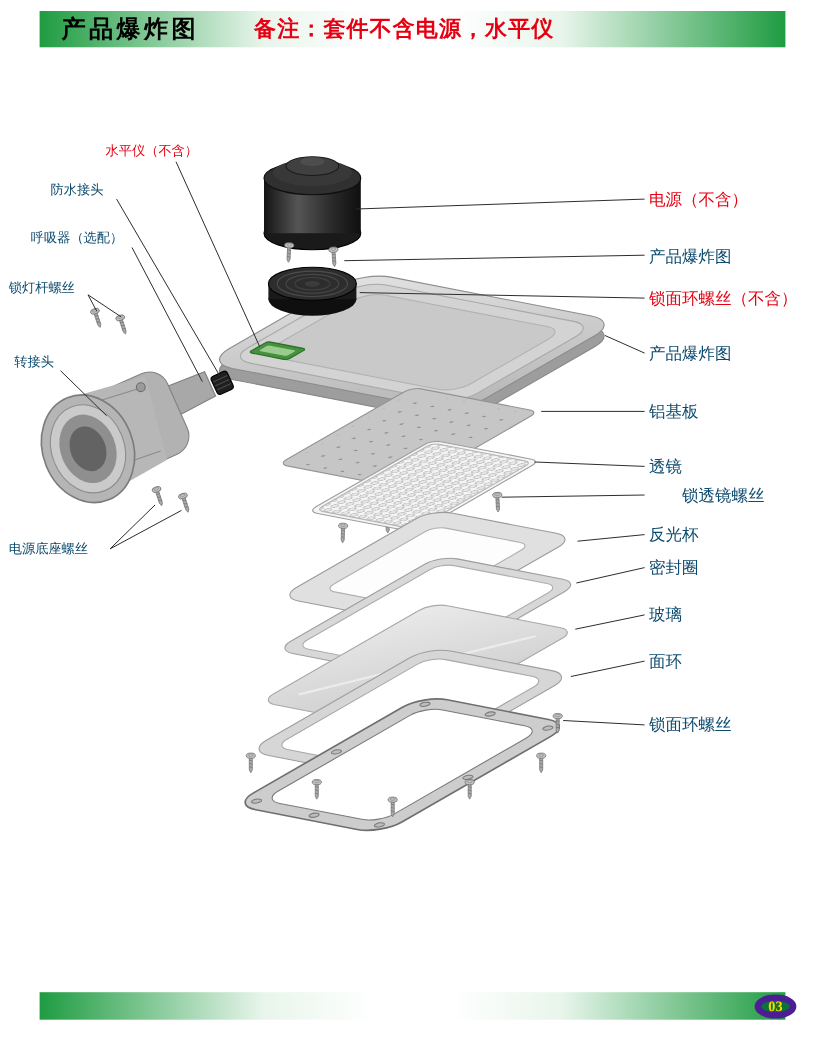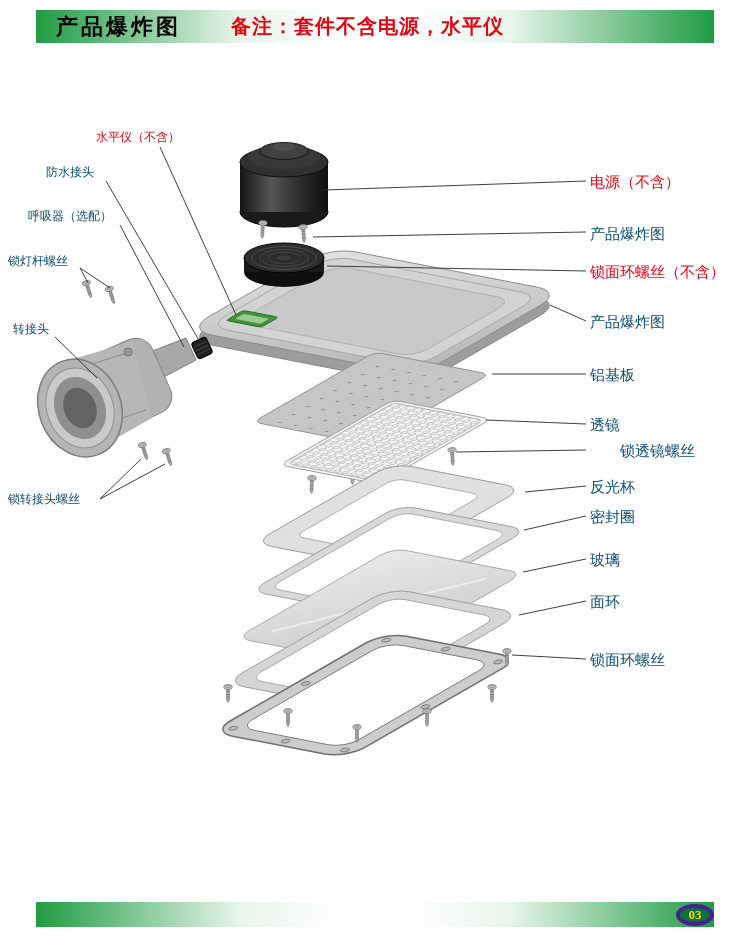--- a/index.html
+++ b/index.html
@@ -10,22 +10,22 @@
   }
   .bar{
     position:absolute;left:36px;right:36px;
     background:linear-gradient(90deg,#1f9c42 0%,#e8f5eb 30%,#ffffff 45%,#ffffff 55%,#e8f5eb 70%,#1f9c42 100%);
   }
   .bar.top{top:10px;height:33px;display:flex;align-items:center;}
   .bar.bottom{top:902px;height:25px;}
   .title{font-size:22px;font-weight:bold;color:#000;letter-spacing:3px;margin-left:20px;white-space:nowrap;}
   .note{font-size:20px;font-weight:bold;color:#e60012;letter-spacing:1px;margin-left:50px;white-space:nowrap;}
   .badge{
-    position:absolute;right:36px;top:904px;width:38px;height:22px;
-    background:#0a7336;border:4px solid #4c1d95;border-radius:50%;
+    position:absolute;right:26px;top:904px;width:38px;height:22px;
+    background:#0a7336;border:6px solid #4c1d95;border-radius:50%;
     color:#ffd800;font-weight:bold;font-size:13px;
     display:flex;align-items:center;justify-content:center;box-sizing:border-box;
   }
   #diagram-svg{position:absolute;left:0;top:0;}
   .lbl{position:absolute;font-size:12px;color:#0c4a6e;white-space:nowrap;line-height:1.1;}
   .lbl.r{font-size:15px;text-align:center;}
   .lbl.red{color:#e60012;}
 </style>
 </head>
 <body>
@@ -228,21 +228,21 @@
 </div>
 
 <div class="bar bottom"></div>
 <div class="badge">03</div>
 
 <div class="lbl red" style="left:96px;top:131px">水平仪（不含）</div>
 <div class="lbl" style="left:46px;top:166px">防水接头</div>
 <div class="lbl" style="left:28px;top:210px">呼吸器（选配）</div>
 <div class="lbl" style="left:8px;top:255px">锁灯杆螺丝</div>
 <div class="lbl" style="left:13px;top:323px">转接头</div>
-<div class="lbl" style="left:8px;top:493px">锁转接头螺丝</div>
+<div class="lbl" style="left:8px;top:493px">电源底座螺丝</div>
 
 <div class="lbl r red" style="left:590px;top:174px">电源（不含）</div>
 <div class="lbl r" style="left:590px;top:226px">产品爆炸图</div>
 <div class="lbl r red" style="left:590px;top:264px">锁面环螺丝（不含）</div>
 <div class="lbl r" style="left:590px;top:314px">产品爆炸图</div>
 <div class="lbl r" style="left:590px;top:367px">铝基板</div>
 <div class="lbl r" style="left:590px;top:417px">透镜</div>
 <div class="lbl r" style="left:620px;top:443px">锁透镜螺丝</div>
 <div class="lbl r" style="left:590px;top:479px">反光杯</div>
 <div class="lbl r" style="left:590px;top:509px">密封圈</div>

